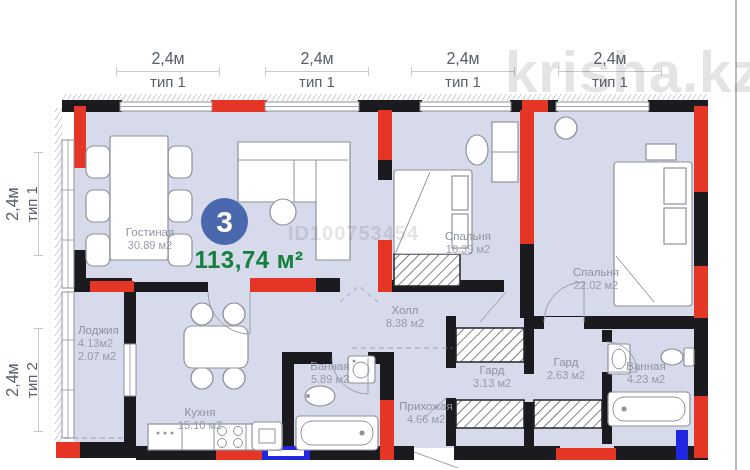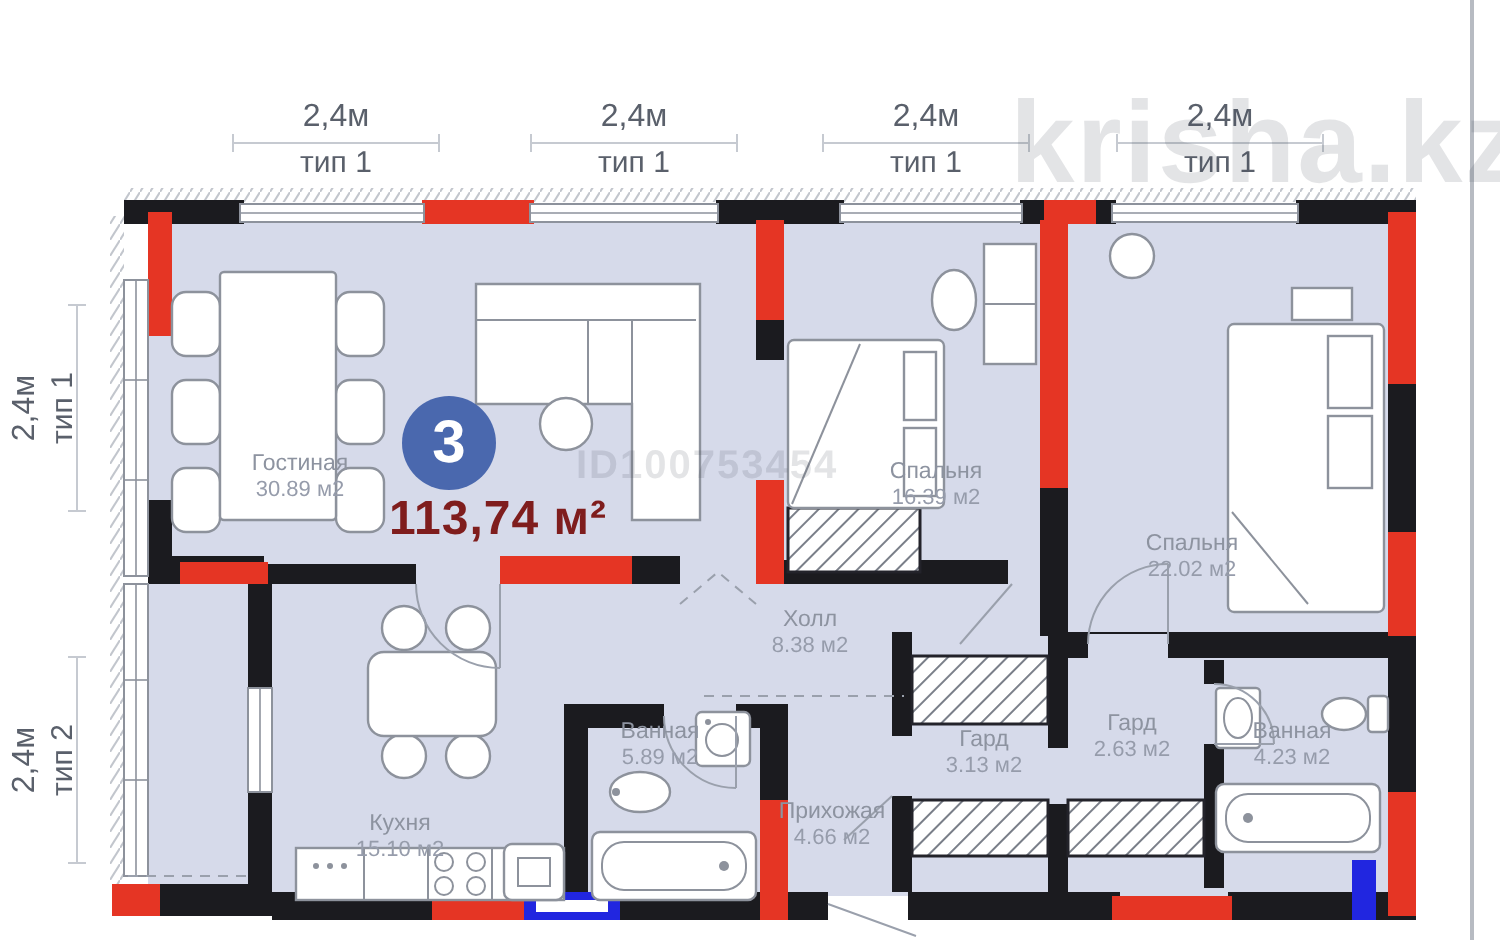--- a/index.html
+++ b/index.html
@@ -25,21 +25,21 @@
   .dimline-v::before,.dimline-v::after{content:"";position:absolute;left:-4px;width:9px;height:1px;background:#c6cad1;}
   .dimline-v::before{top:0}.dimline-v::after{bottom:0}
   .rl{position:absolute;transform:translateX(-50%);text-align:center;color:#8d93a0;white-space:nowrap;z-index:4;}
   .rl--left{transform:none;text-align:left;}
   .rl-n{font-size:11.5px;line-height:13px;}
   .rl-a{font-size:11px;line-height:13px;color:#969cab;}
   .badge{position:absolute;left:201px;top:198px;width:47px;height:47px;border-radius:50%;
          background:var(--badge-blue);color:#fff;font-size:30px;font-weight:bold;
          display:flex;align-items:center;justify-content:center;z-index:6;}
   .total{position:absolute;left:166px;top:246px;width:166px;text-align:center;
-         font-size:24px;font-weight:bold;color:#7f1d1d;letter-spacing:.5px;z-index:6;}
+         font-size:24px;font-weight:bold;color:#15803d;letter-spacing:.5px;z-index:6;}
   .page-edge{position:absolute;left:735px;top:0;width:2px;height:470px;background:#b7bbc2;}
   svg{position:absolute;left:0;top:0;}
   .floor{fill:var(--floor);}
   .wb{fill:var(--wall-black);} .wr{fill:var(--wall-red);} .wbl{fill:var(--wall-blue);}
   .gap{fill:var(--floor);}
   .win{fill:#fff;stroke:#8d929c;stroke-width:1;}
   .winl{stroke:#8d929c;stroke-width:.8;fill:none;}
   .fur{fill:#fff;stroke:#8d929c;stroke-width:1.2;}
   .furline{stroke:#8d929c;stroke-width:1;fill:none;}
   .arc{stroke:#9aa0ac;stroke-width:1;fill:none;}
@@ -305,25 +305,30 @@
     <div class="rl-a">22.02 м2</div>
   </div>
   <div class="rl" style="left:405px;top:304px">
     <div class="rl-n">Холл</div>
     <div class="rl-a">8.38 м2</div>
   </div>
   <div class="rl" style="left:200px;top:406px">
     <div class="rl-n">Кухня</div>
     <div class="rl-a">15.10 м2</div>
   </div>
+  <div class="rl rl--left" style="left:78px;top:324px">
+    <div class="rl-n">Лоджия</div>
+    <div class="rl-a">4.13м2</div>
+    <div class="rl-a">2.07 м2</div>
+  </div>
   <div class="rl" style="left:330px;top:360px">
     <div class="rl-n">Ванная</div>
     <div class="rl-a">5.89 м2</div>
   </div>
-  <div class="rl" style="left:416px;top:400px">
+  <div class="rl" style="left:426px;top:400px">
     <div class="rl-n">Прихожая</div>
     <div class="rl-a">4.66 м2</div>
   </div>
   <div class="rl" style="left:492px;top:364px">
     <div class="rl-n">Гард</div>
     <div class="rl-a">3.13 м2</div>
   </div>
   <div class="rl" style="left:566px;top:356px">
     <div class="rl-n">Гард</div>
     <div class="rl-a">2.63 м2</div>

